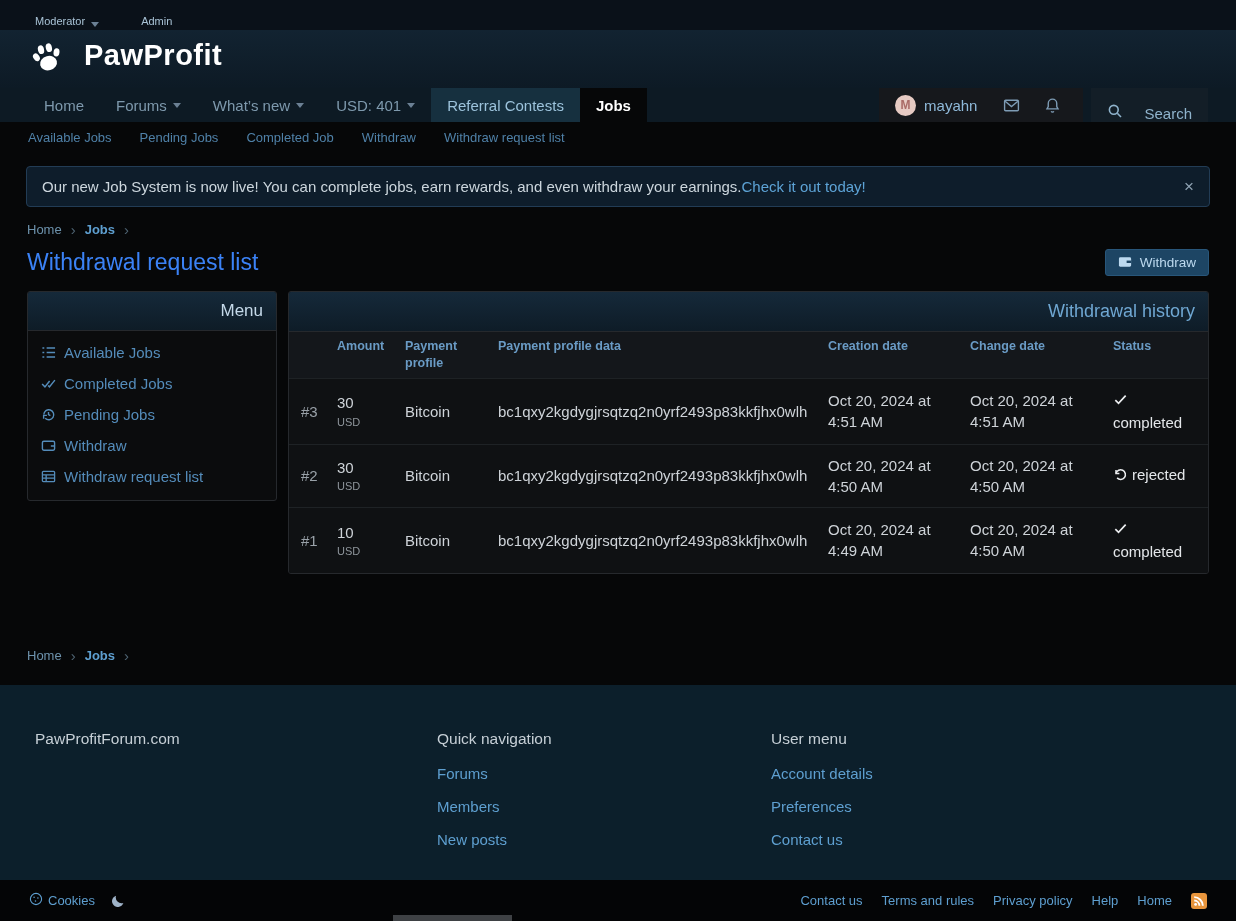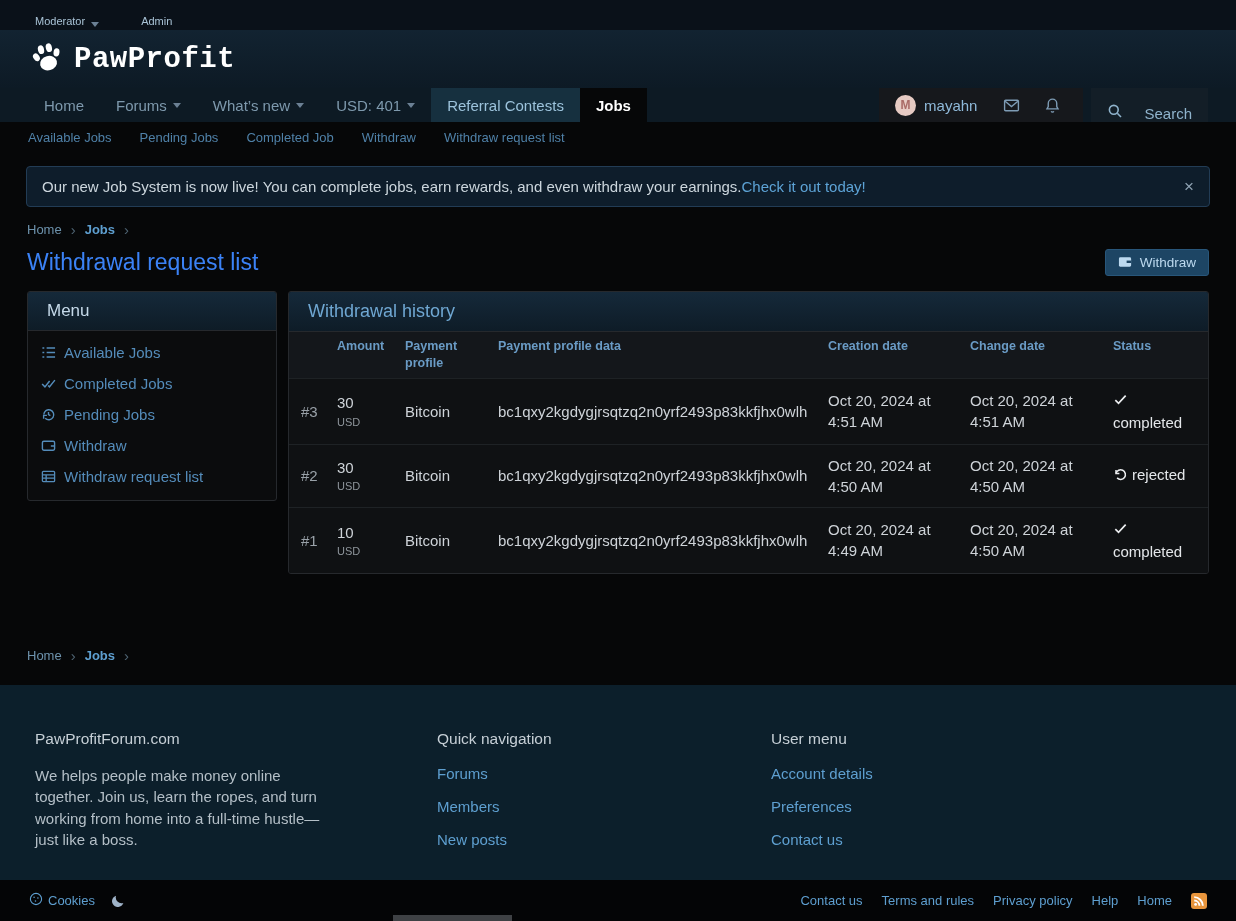--- a/index.html
+++ b/index.html
@@ -10,21 +10,21 @@
   }
   a { text-decoration:none; cursor:pointer; }
 
   
   .topbar { height:30px; background:#0a1119; display:flex; align-items:center; padding:0 35px; gap:42px; }
   .topbar a { color:#a9c3d6; font-size:11px; display:flex; align-items:flex-end;margin-top:11px; }
   .caret { display:inline-block; width:0; height:0; border-left:4px solid transparent; border-right:4px solid transparent; border-top:5px solid #6b8094; margin-left:6px; }
 
   
   .header { height:58px; background:linear-gradient(#122331,#0d1a25); display:flex; align-items:center; padding:0 28px; }
-  .brand { display:flex; align-items:center; gap:8px; cursor:pointer;font-family:Liberation Mono, monospace; }
+  .brand { display:flex; align-items:flex-start; gap:18px; cursor:pointer; }
   .brand-name { color:#fff; font-size:29px; font-weight:bold; letter-spacing:.5px; }
 
   
   .nav { height:34px; background:#0d1a24; display:flex; align-items:stretch; padding:0 28px; position:relative; }
   .nav-item { display:flex; align-items:center; padding:0 16px; font-size:15px; color:#7e99ad; }
   .nav-item.highlighted { background:#16303f; color:#9cc3dc; }
   .nav-item.selected { background:#060708; color:#ffffff; font-weight:bold; }
   .nav-right { margin-left:auto; display:flex; align-items:stretch; gap:8px; }
   .account-box { background:#16181c; display:flex; align-items:center; padding:0 16px; gap:12px; }
   .avatar { width:21px; height:21px; border-radius:50%; background:#e6cac3; color:#a96b66; font-size:12px; font-weight:bold; display:flex; align-items:center; justify-content:center; }
@@ -50,21 +50,21 @@
   .crumb-sep { color:#4e6372; font-size:15px; line-height:1; }
 
   
   .title-row { display:flex; align-items:center; padding:0 27px; margin-top:12px; }
   .page-title { font-size:23px; color:#3b82f6; font-weight:400; }
   .withdraw-btn { margin-left:auto; background:#1d4564; border:1px solid #28567a; border-radius:3px; height:27px; display:flex; align-items:center; gap:7px; padding:0 12px; color:#bcd9ef; font-size:13.5px; cursor:pointer; }
 
   
   .content { display:flex; gap:11px; padding:0 27px; margin-top:15px; align-items:flex-start; }
   .block { border:1px solid #26292d; border-radius:3px; overflow:hidden; }
-  .block-header { background:linear-gradient(#15293a,#0e1c27); padding:9px 19px; border-bottom:1px solid #26292d; }
+  .block-header { background:linear-gradient(#15293a,#0e1c27); padding:9px 13px; border-bottom:1px solid #26292d;text-align:right; }
 
   .menu-block { width:250px; background:#0b0c0d; }
   .menu-title { font-size:17px; color:#c5d9e9; }
   .menu-items { padding:6px 0 8px; }
   .menu-item { display:flex; align-items:center; gap:8px; padding:7px 13px; color:#548cba; font-size:15px; cursor:pointer; }
   .mi-icon { display:flex; align-items:center; color:#548cba; }
 
   .history-block { flex:1; background:#0f1113; }
   .history-title { font-size:18px; color:#6fa7d2; }
 
@@ -372,21 +372,20 @@
 <div class="crumbs bottom">
   <a class="crumb">Home</a>
   <span class="crumb-sep">›</span>
   <a class="crumb bold">Jobs</a>
   <span class="crumb-sep">›</span>
 </div>
 
 <div class="footer">
   <div class="f-col1">
     <div class="f-heading">PawProfitForum.com</div>
-    <div class="f-desc">We helps people make money online together. Join us, learn the ropes, and turn working from home into a full-time hustle—just like a boss.</div>
   </div>
   <div class="f-col2">
     <div class="f-heading">Quick navigation</div>
     <div class="f-links">
   <a class="f-link">Forums</a>
 
   <a class="f-link">Members</a>
 
   <a class="f-link">New posts</a>
 </div>

